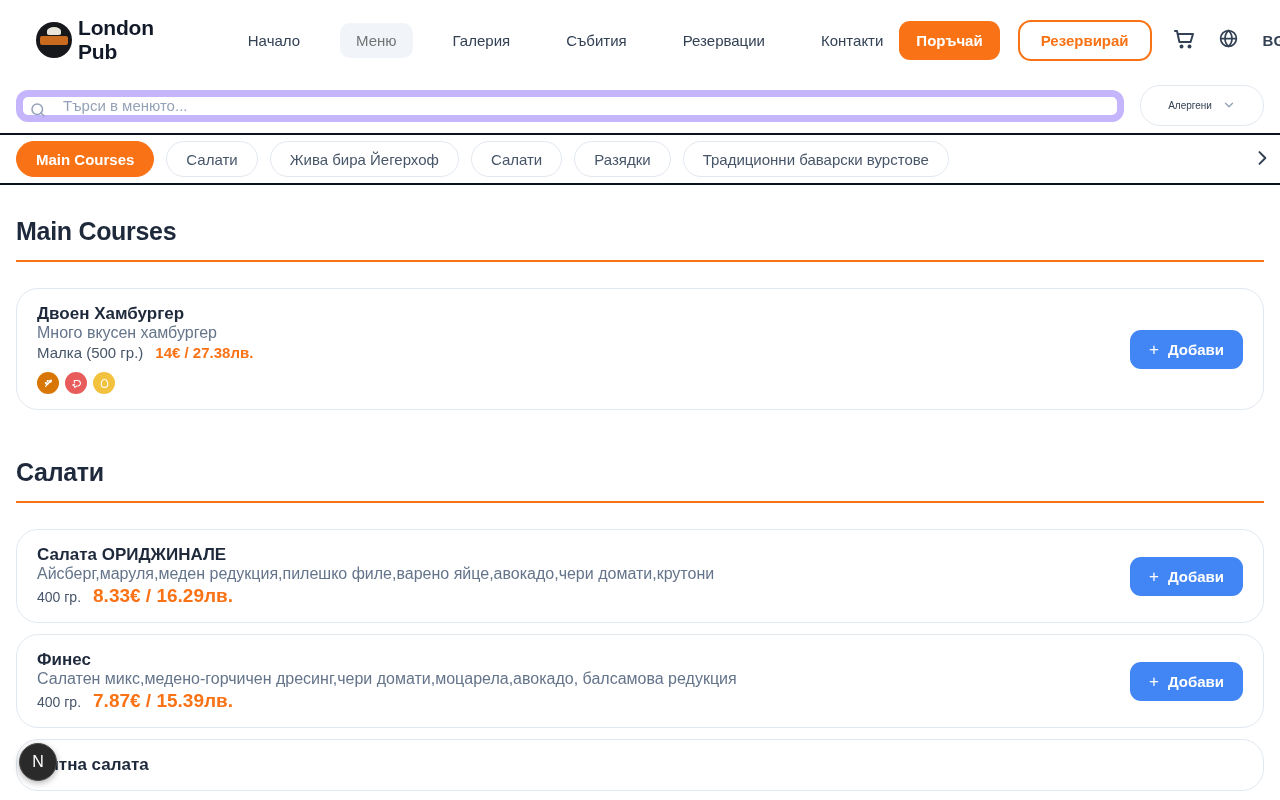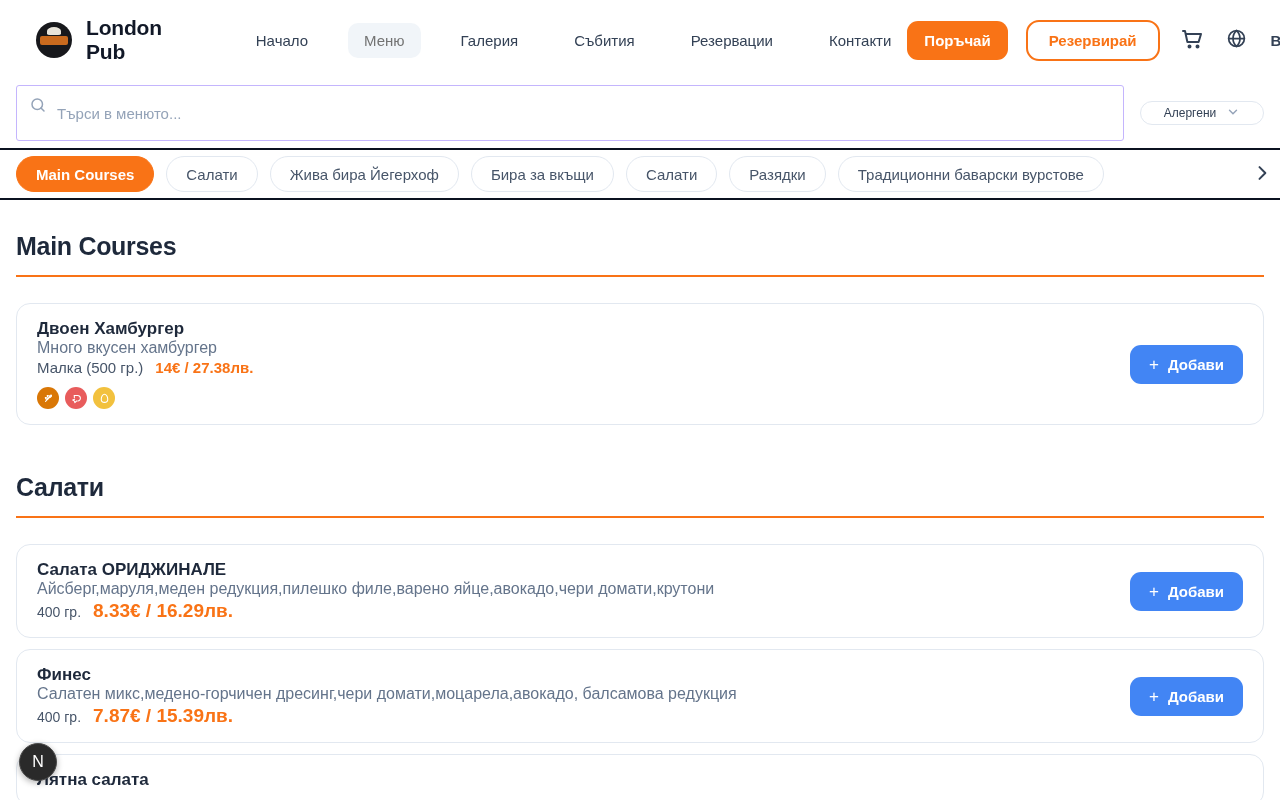--- a/index.html
+++ b/index.html
@@ -1,66 +1,66 @@
 <!DOCTYPE html>
 <html style="--accent: #f97316; --add-blue: #4285f4;"><head>
 <meta charset="utf-8">
 <style>
   * { margin: 0; padding: 0; box-sizing: border-box; }
   html, body { width: 1280px; height: 800px; overflow: hidden; background: #ffffff;
     font-family: "Liberation Sans", sans-serif; color: #1e293b; }
 
   
   .header { height: 80px; display: flex; align-items: center; padding: 0 40px 0 36px; background: #fff; }
-  .brand { display: flex; align-items: center; gap: 14px; cursor: pointer; }
+  .brand { display: flex; align-items: center; gap: 6px; cursor: pointer; }
   .logo-badge { width: 36px; height: 36px; border-radius: 50%; background: #17181c; position: relative; overflow: hidden; flex: 0 0 auto; }
   .logo-badge::before { content: ""; position: absolute; left: 4px; right: 4px; top: 14px; height: 9px; background: #c96a1e; border-radius: 2px; }
   .logo-badge::after { content: ""; position: absolute; left: 11px; top: 5px; width: 14px; height: 8px; background: #e8e4da; border-radius: 50% 50% 20% 20%; }
   .brand-name { font-size: 21px; font-weight: 700; color: #111827; letter-spacing: -0.2px; }
   .nav { display: flex; align-items: center; gap: 24px; margin-left: 78px; }
   .nav-item { font-size: 15px; color: #334155; text-decoration: none; padding: 9px 16px; border-radius: 10px; cursor: pointer; white-space: nowrap; }
   .nav-item.active { background: #f1f5f9; color: #737373; }
   .header-actions { margin-left: auto; display: flex; align-items: center; gap: 18px; }
   .btn-order { background: var(--accent, #f97316); color: #fff; border: none; border-radius: 11px;
     padding: 11px 17px; font-size: 15px; font-weight: 700; font-family: inherit; cursor: pointer; }
   .btn-reserve { background: #fff; color: var(--accent, #f97316); border: 2px solid var(--accent, #f97316); border-radius: 13px;
     padding: 10px 21px; font-size: 15px; font-weight: 700; font-family: inherit; cursor: pointer; }
   .icon-btn { background: none; border: none; cursor: pointer; display: flex; align-items: center; gap: 24px; color: #334155; padding: 2px; }
   .lang-label { font-size: 15px; font-weight: 600; color: #334155; }
 
   
   .search-row { display: flex; align-items: center; gap: 16px; padding: 5px 16px 7px 16px; }
   .search-box { flex: 1; position: relative; }
-  .search-box input { width: 100%; height: 56px; border: 1px solid #c4b5fd; border-radius: 3px;
+  .search-box input { width: 100%; height: 32px; border: 7px solid #c4b5fd; border-radius: 12px;
     padding: 0 14px 0 40px; font-size: 15px; font-family: inherit; color: #334155; outline: none; }
   .search-box input::placeholder { color: #94a3b8; }
   .search-icon { position: absolute; left: 13px; top: 11px; }
-  .allergen-dd { height: 24px; min-width: 124px; display: flex; align-items: center; justify-content: center; gap: 10px;
+  .allergen-dd { height: 41px; min-width: 124px; display: flex; align-items: center; justify-content: center; gap: 10px;
     border: 1px solid #e2e8f0; border-radius: 20px; background: #fff; padding: 0 16px;
-    font-size: 12px; color: #334155; font-family: inherit; cursor: pointer; }
+    font-size: 10px; color: #334155; font-family: inherit; cursor: pointer; }
 
   
   .tabbar { border-top: 2px solid #0b1220; border-bottom: 2px solid #0b1220; position: relative; }
   .tabs-scroll { display: flex; align-items: center; gap: 12px; padding: 6px 16px; overflow: hidden; white-space: nowrap; }
   .tab-pill { height: 36px; display: inline-flex; align-items: center; padding: 0 19px; border-radius: 9999px;
     background: #fff; border: 1px solid #e2e8f0; color: #475569; font-size: 15px; font-weight: 500;
     font-family: inherit; cursor: pointer; flex: 0 0 auto; }
   .tab-pill.active { background: var(--accent, #f97316); border-color: var(--accent, #f97316); color: #fff; font-weight: 600; }
   .tab-scroll-right { position: absolute; right: 0; top: 2px; bottom: 2px; width: 56px; border: none; cursor: pointer;
     background: linear-gradient(to right, rgba(255,255,255,0), rgba(255,255,255,0.95) 55%);
     display: flex; align-items: center; justify-content: flex-end; padding-right: 8px; }
 
   
   .main-content { padding: 0 16px; }
   .menu-section { margin-top: 32px; }
   .menu-section + .menu-section { margin-top: 48px; }
   .section-title { font-size: 25px; font-weight: 800; color: #1e293b; letter-spacing: -0.3px; }
   .section-underline { border-bottom: 2px solid var(--accent, #f97316); margin-top: 14px; }
   .cards { margin-top: 26px; display: flex; flex-direction: column; gap: 11px; }
-  .card { border: 1px solid #e2e8f0; border-radius: 14px; background: #fff; padding: 15px 20px;
+  .card { border: 1px solid #e2e8f0; border-radius: 22px; background: #fff; padding: 15px 20px;
     display: flex; align-items: center; }
   .card-info { flex: 1; min-width: 0; }
   .card-title { font-size: 17px; font-weight: 700; color: #1e293b; }
   .card-desc { font-size: 16px; color: #64748b; }
   .card-priceline { display: flex; align-items: baseline; gap: 12px; margin-top: 2px; }
   .item-size { font-size: 15px; color: #475569; }
   .item-price { font-size: 15px; font-weight: 700; color: var(--accent, #f97316); }
   .card.price-large .item-size { font-size: 14px; }
   .card.price-large .item-price { font-size: 19px; }
   .allergens { display: flex; gap: 6px; margin-top: 11px; }
@@ -132,21 +132,20 @@
       </svg>
     </span>
   </button>
 </div>
 
 <div class="tabbar">
   <div class="tabs-scroll" id="tabs-scroll">
       <button class="tab-pill active">Main Courses</button>
       <button class="tab-pill">Салати</button>
       <button class="tab-pill">Жива бира Йегерхоф</button>
-      <button class="tab-pill">Бира за вкъщи</button>
       <button class="tab-pill">Салати</button>
       <button class="tab-pill">Разядки</button>
       <button class="tab-pill">Традиционни баварски вурстове</button>
     </div>
   <button class="tab-scroll-right">
     <span>
       <svg width="20" height="20" viewBox="0 0 24 24" fill="none" stroke="#334155" stroke-width="2.4" stroke-linecap="round" stroke-linejoin="round">
         <path d="M9 5l7 7-7 7"></path>
       </svg>
     </span>

